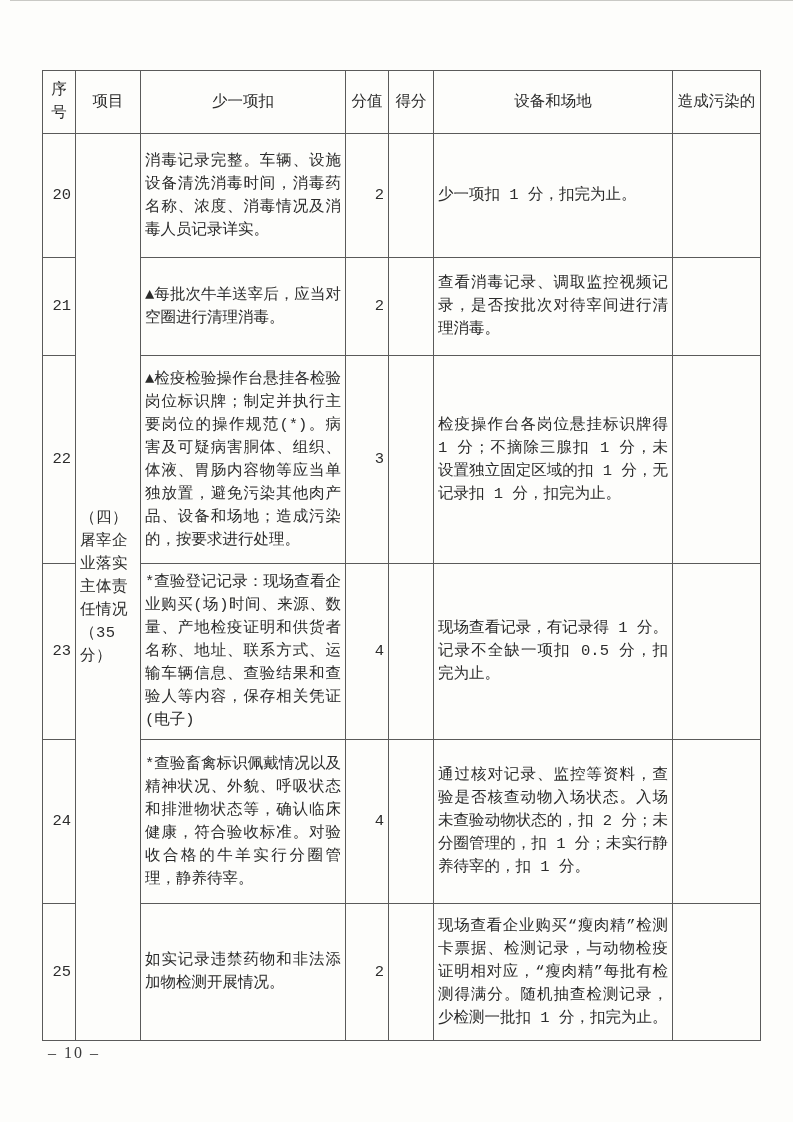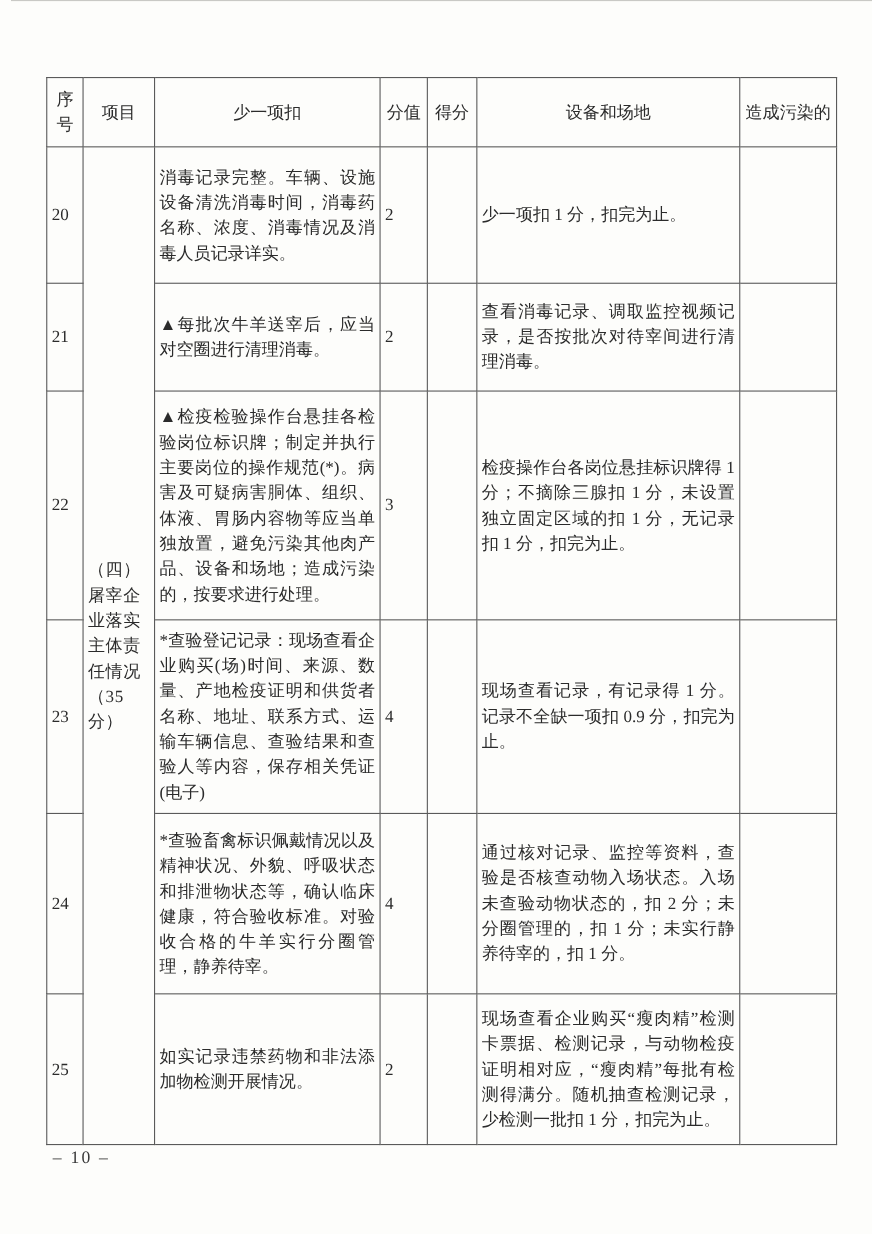--- a/index.html
+++ b/index.html
@@ -17,41 +17,42 @@
   }
   .scan-line{
     position:absolute;top:0;left:10px;right:0;
     height:1px;background:#c9c9c5;
   }
   table.checklist{
     position:absolute;left:42px;top:70px;
     width:718px;
     border-collapse:collapse;
     table-layout:fixed;
+    font-family:Liberation Mono, monospace;
   }
   table.checklist th,
   table.checklist td{
     border:1px solid #5a5a5a;
     font-weight:normal;
     font-size:15.5px;
     line-height:23px;
     color:#2b2b2b;
     vertical-align:middle;
     padding:2px 4px;
     overflow:hidden;
   }
   thead th{
     text-align:center;
     font-size:16px;
     line-height:22px;
     height:58px;
     padding:2px 3px;
   }
   td.c-no, td.c-score, td.c-points{
-    text-align:left;
+    text-align:right;
     font-size:16px;
   }
   td.c-project{
     padding:2px 7px;
     line-height:24px;
     letter-spacing:0.5px;
   }
   td.c-req, td.c-method{
     text-align:justify;
     padding:4px 10px;
@@ -121,21 +122,21 @@
         <td class="c-score">3</td>
         <td class="c-points"></td>
         <td class="c-method">检疫操作台各岗位悬挂标识牌得 1 分；不摘除三腺扣 1 分，未设置独立固定区域的扣 1 分，无记录扣 1 分，扣完为止。</td>
         <td class="c-result"></td>
       </tr>
       <tr class="r23">
         <td class="c-no">23</td>
         <td class="c-req">*查验登记记录：现场查看企业购买(场)时间、来源、数量、产地检疫证明和供货者名称、地址、联系方式、运输车辆信息、查验结果和查验人等内容，保存相关凭证(电子)</td>
         <td class="c-score">4</td>
         <td class="c-points"></td>
-        <td class="c-method">现场查看记录，有记录得 1 分。记录不全缺一项扣 0.9 分，扣完为止。</td>
+        <td class="c-method">现场查看记录，有记录得 1 分。记录不全缺一项扣 0.5 分，扣完为止。</td>
         <td class="c-result"></td>
       </tr>
       <tr class="r24">
         <td class="c-no">24</td>
         <td class="c-req">*查验畜禽标识佩戴情况以及精神状况、外貌、呼吸状态和排泄物状态等，确认临床健康，符合验收标准。对验收合格的牛羊实行分圈管理，静养待宰。</td>
         <td class="c-score">4</td>
         <td class="c-points"></td>
         <td class="c-method">通过核对记录、监控等资料，查验是否核查动物入场状态。入场未查验动物状态的，扣 2 分；未分圈管理的，扣 1 分；未实行静养待宰的，扣 1 分。</td>
         <td class="c-result"></td>
       </tr>

